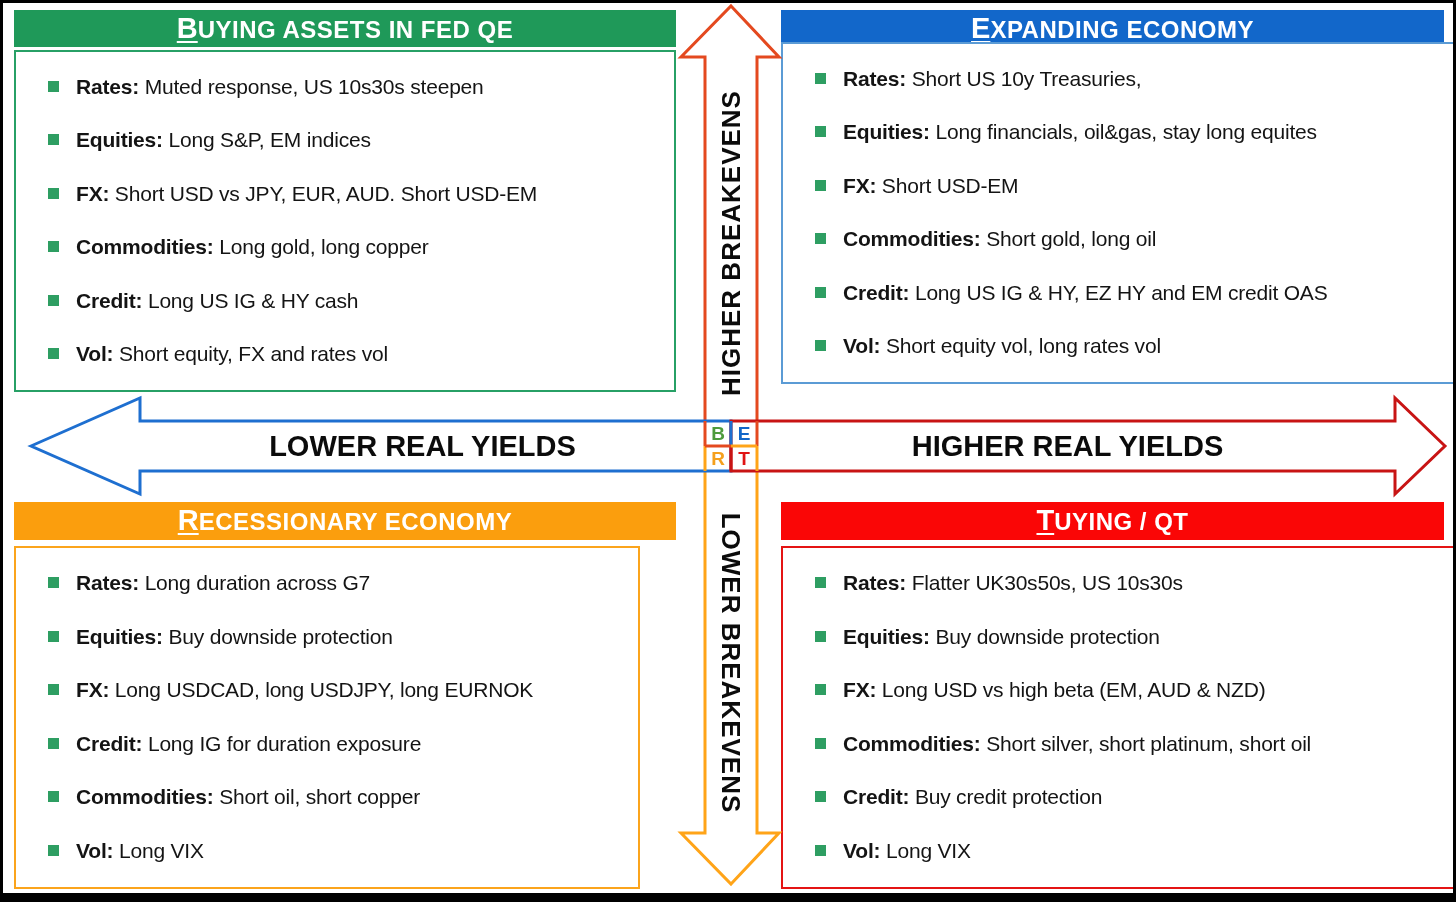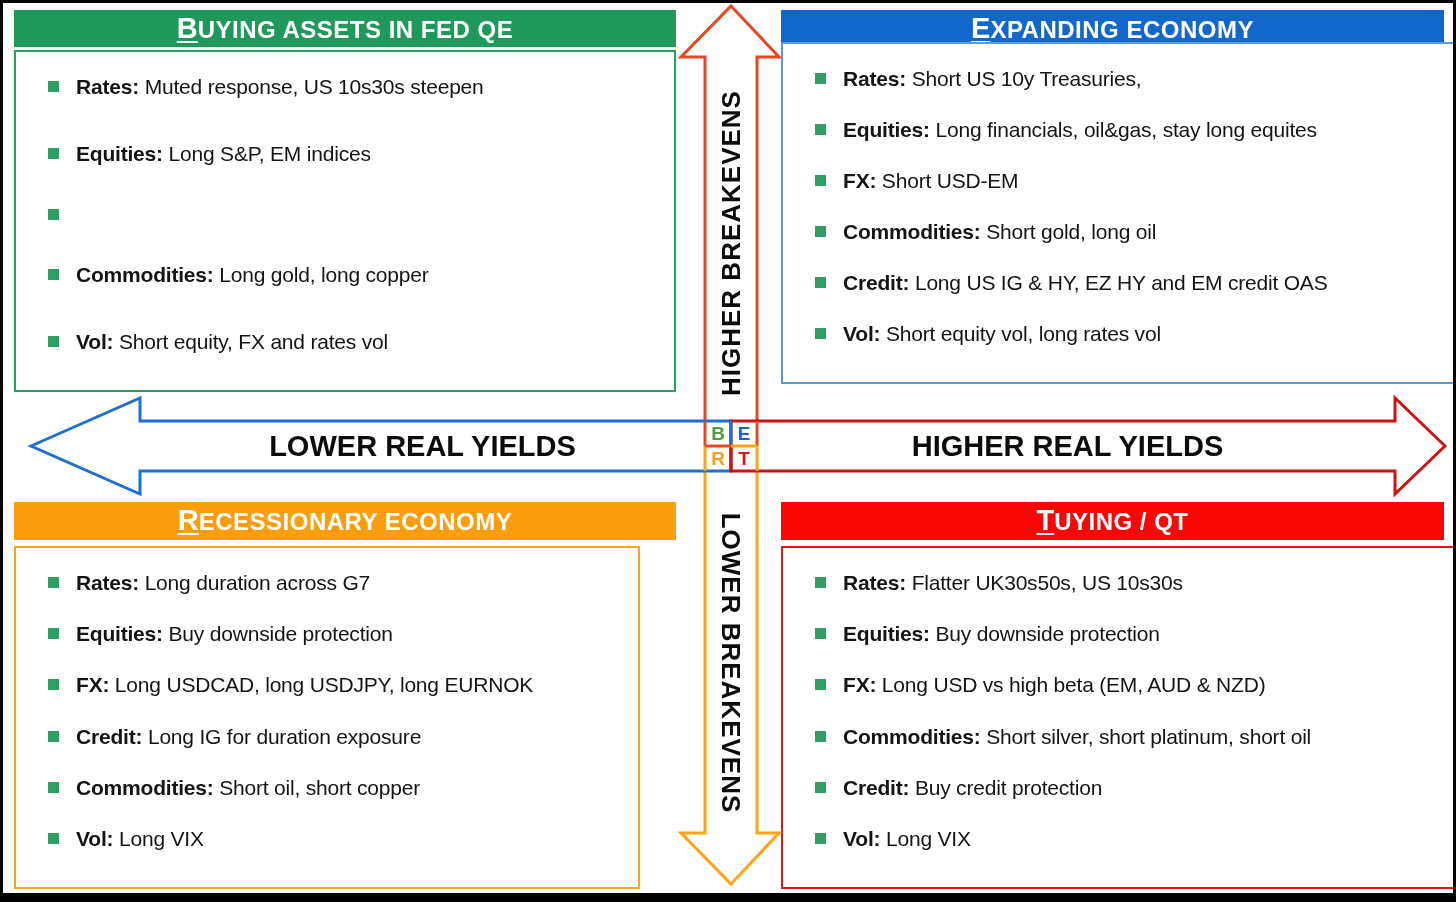--- a/index.html
+++ b/index.html
@@ -23,21 +23,21 @@
   .h-br{left:781px;top:502px;width:663px;height:38px;}
 
   
   .q-box{position:absolute;background:#fff;box-sizing:border-box;}
   .b-tl{left:14px;top:50px;width:662px;height:342px;border:2px solid #27A066;}
   .b-tr{left:781px;top:42px;width:685px;height:342px;border:2px solid #5B9BD5;}
   .b-bl{left:14px;top:546px;width:626px;height:343px;border:2px solid #FBA41C;}
   .b-br{left:781px;top:546px;width:761px;height:343px;border:2px solid #E41414;}
 
   ul.items{list-style:none;margin:0;display:flex;flex-direction:column;justify-content:space-between;
-    height:100%;box-sizing:border-box;padding:22px 8px 36px 32px;}
+    height:100%;box-sizing:border-box;padding:22px 8px 24px 32px;}
   ul.items li{display:flex;align-items:center;}
   .bullet{width:11px;height:11px;background:#2E9E62;margin-right:17px;flex:0 0 auto;}
   ul.items p{margin:0;font-size:21px;color:#141414;line-height:25px;letter-spacing:-0.2px;}
   ul.items strong{font-weight:bold;}
 
   
   svg.axes{position:absolute;left:0;top:0;z-index:10;pointer-events:none;}
 
   
   .axis-label{position:absolute;z-index:20;font-weight:bold;color:#0b0b0b;text-align:center;}
@@ -70,24 +70,29 @@
         <li>
           <span class="bullet"></span>
           <p><strong>Rates:</strong> Muted response, US 10s30s steepen</p>
         </li>
         <li>
           <span class="bullet"></span>
           <p><strong>Equities:</strong> Long S&amp;P, EM indices</p>
         </li>
         <li>
           <span class="bullet"></span>
+          <p><strong>FX:</strong> Short USD vs JPY, EUR, AUD. Short USD-EM</p>
         </li>
         <li>
           <span class="bullet"></span>
           <p><strong>Commodities:</strong> Long gold, long copper</p>
+        </li>
+        <li>
+          <span class="bullet"></span>
+          <p><strong>Credit:</strong> Long US IG &amp; HY cash</p>
         </li>
         <li>
           <span class="bullet"></span>
           <p><strong>Vol:</strong> Short equity, FX and rates vol</p>
         </li>
       </ul>
   </div>
 
   <header class="q-header hdr-blue h-tr">
     <span class="q-initial">E</span>

